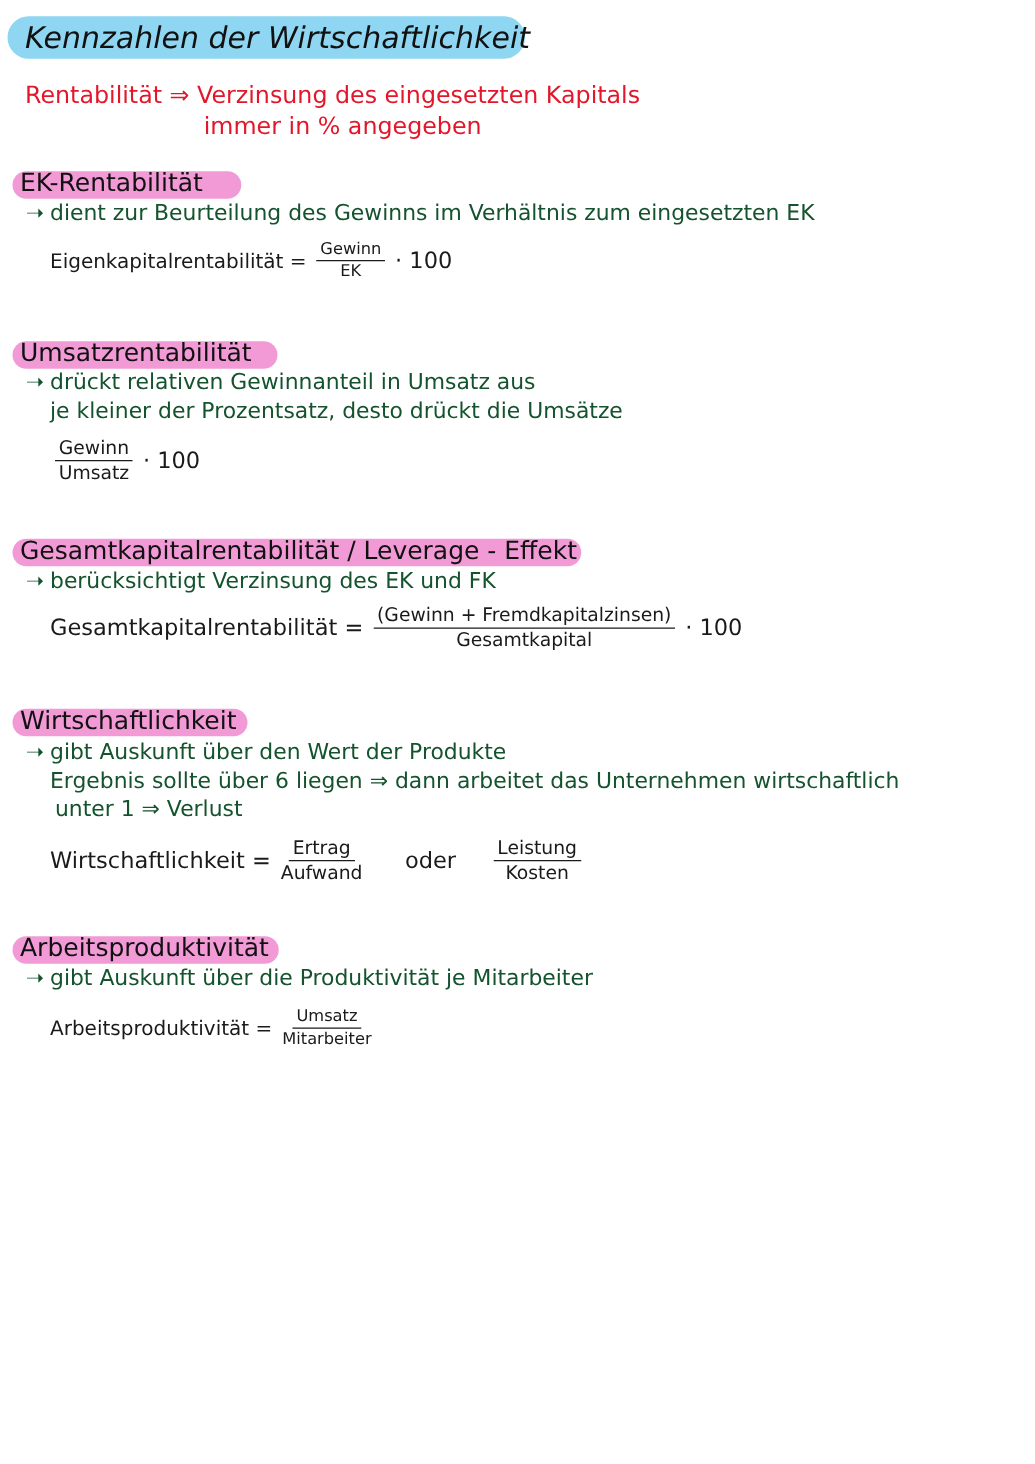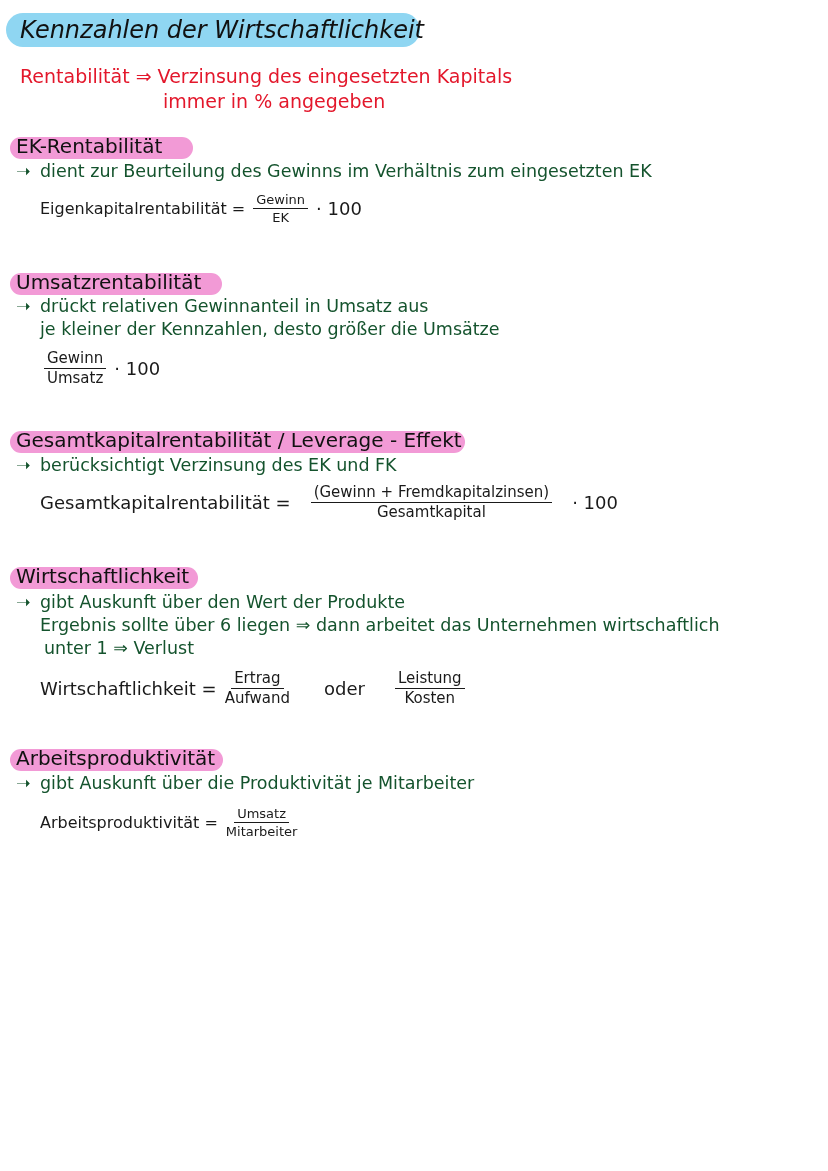--- a/index.html
+++ b/index.html
@@ -8,21 +8,21 @@
       background: #ffffff;
     }
     body {
       width: 828px;
       height: 1171px;
       position: relative;
       overflow: hidden;
       font-family: "DejaVu Sans", sans-serif;
       color: #1a1a1a;
     }
-    .abs { position: absolute; white-space: nowrap; }
+    .abs { position: absolute; white-space: nowrap; text-align: center; }
     .title-hl {
       left: 6px; top: 13px; width: 414px; height: 34px;
       background: #8fd6f2; border-radius: 17px;
     }
     .title {
       left: 20px; top: 14px; font-size: 24px; line-height: 32px;
       color: #111; font-style: italic;
     }
     .red { color: #e3172b; }
     .intro1 { left: 20px; top: 64px; font-size: 19px; line-height: 24px; }
@@ -70,35 +70,35 @@
     <span class="den">EK</span>
   </span>
   <span class="mul">· 100</span>
 </div>
 
 <div class="hl" style="left:10px; top:273px; width:212px;"></div>
 <div class="abs heading" style="left:16px; top:270px;">Umsatzrentabilität</div>
 <div class="abs bullet" style="left:16px; top:295px;">
   <span class="arrow">➝</span><span>drückt relativen Gewinnanteil in Umsatz aus</span>
 </div>
-<div class="abs bullet" style="left:40px; top:318px;">je kleiner der Kennzahlen, desto größer die Umsätze</div>
+<div class="abs bullet" style="left:40px; top:318px;">je kleiner der Prozentsatz, desto drückt die Umsätze</div>
 <div class="abs formula" style="left:40px; top:350px;">
   <span class="frac">
     <span class="num">Gewinn</span>
     <span class="den">Umsatz</span>
   </span>
   <span class="mul">· 100</span>
 </div>
 
 <div class="hl" style="left:10px; top:431px; width:455px;"></div>
 <div class="abs heading" style="left:16px; top:428px;">Gesamtkapitalrentabilität / Leverage - Effekt</div>
 <div class="abs bullet" style="left:16px; top:454px;">
   <span class="arrow">➝</span><span>berücksichtigt Verzinsung des EK und FK</span>
 </div>
-<div class="abs formula" style="left:40px; top:484px;gap:12px;">
+<div class="abs formula" style="left:40px; top:484px;">
   <span class="lhs">Gesamtkapitalrentabilität =</span>
   <span class="frac">
     <span class="num">(Gewinn + Fremdkapitalzinsen)</span>
     <span class="den">Gesamtkapital</span>
   </span>
   <span class="mul">· 100</span>
 </div>
 
 <div class="hl" style="left:10px; top:567px; width:188px;"></div>
 <div class="abs heading" style="left:16px; top:564px;">Wirtschaftlichkeit</div>

